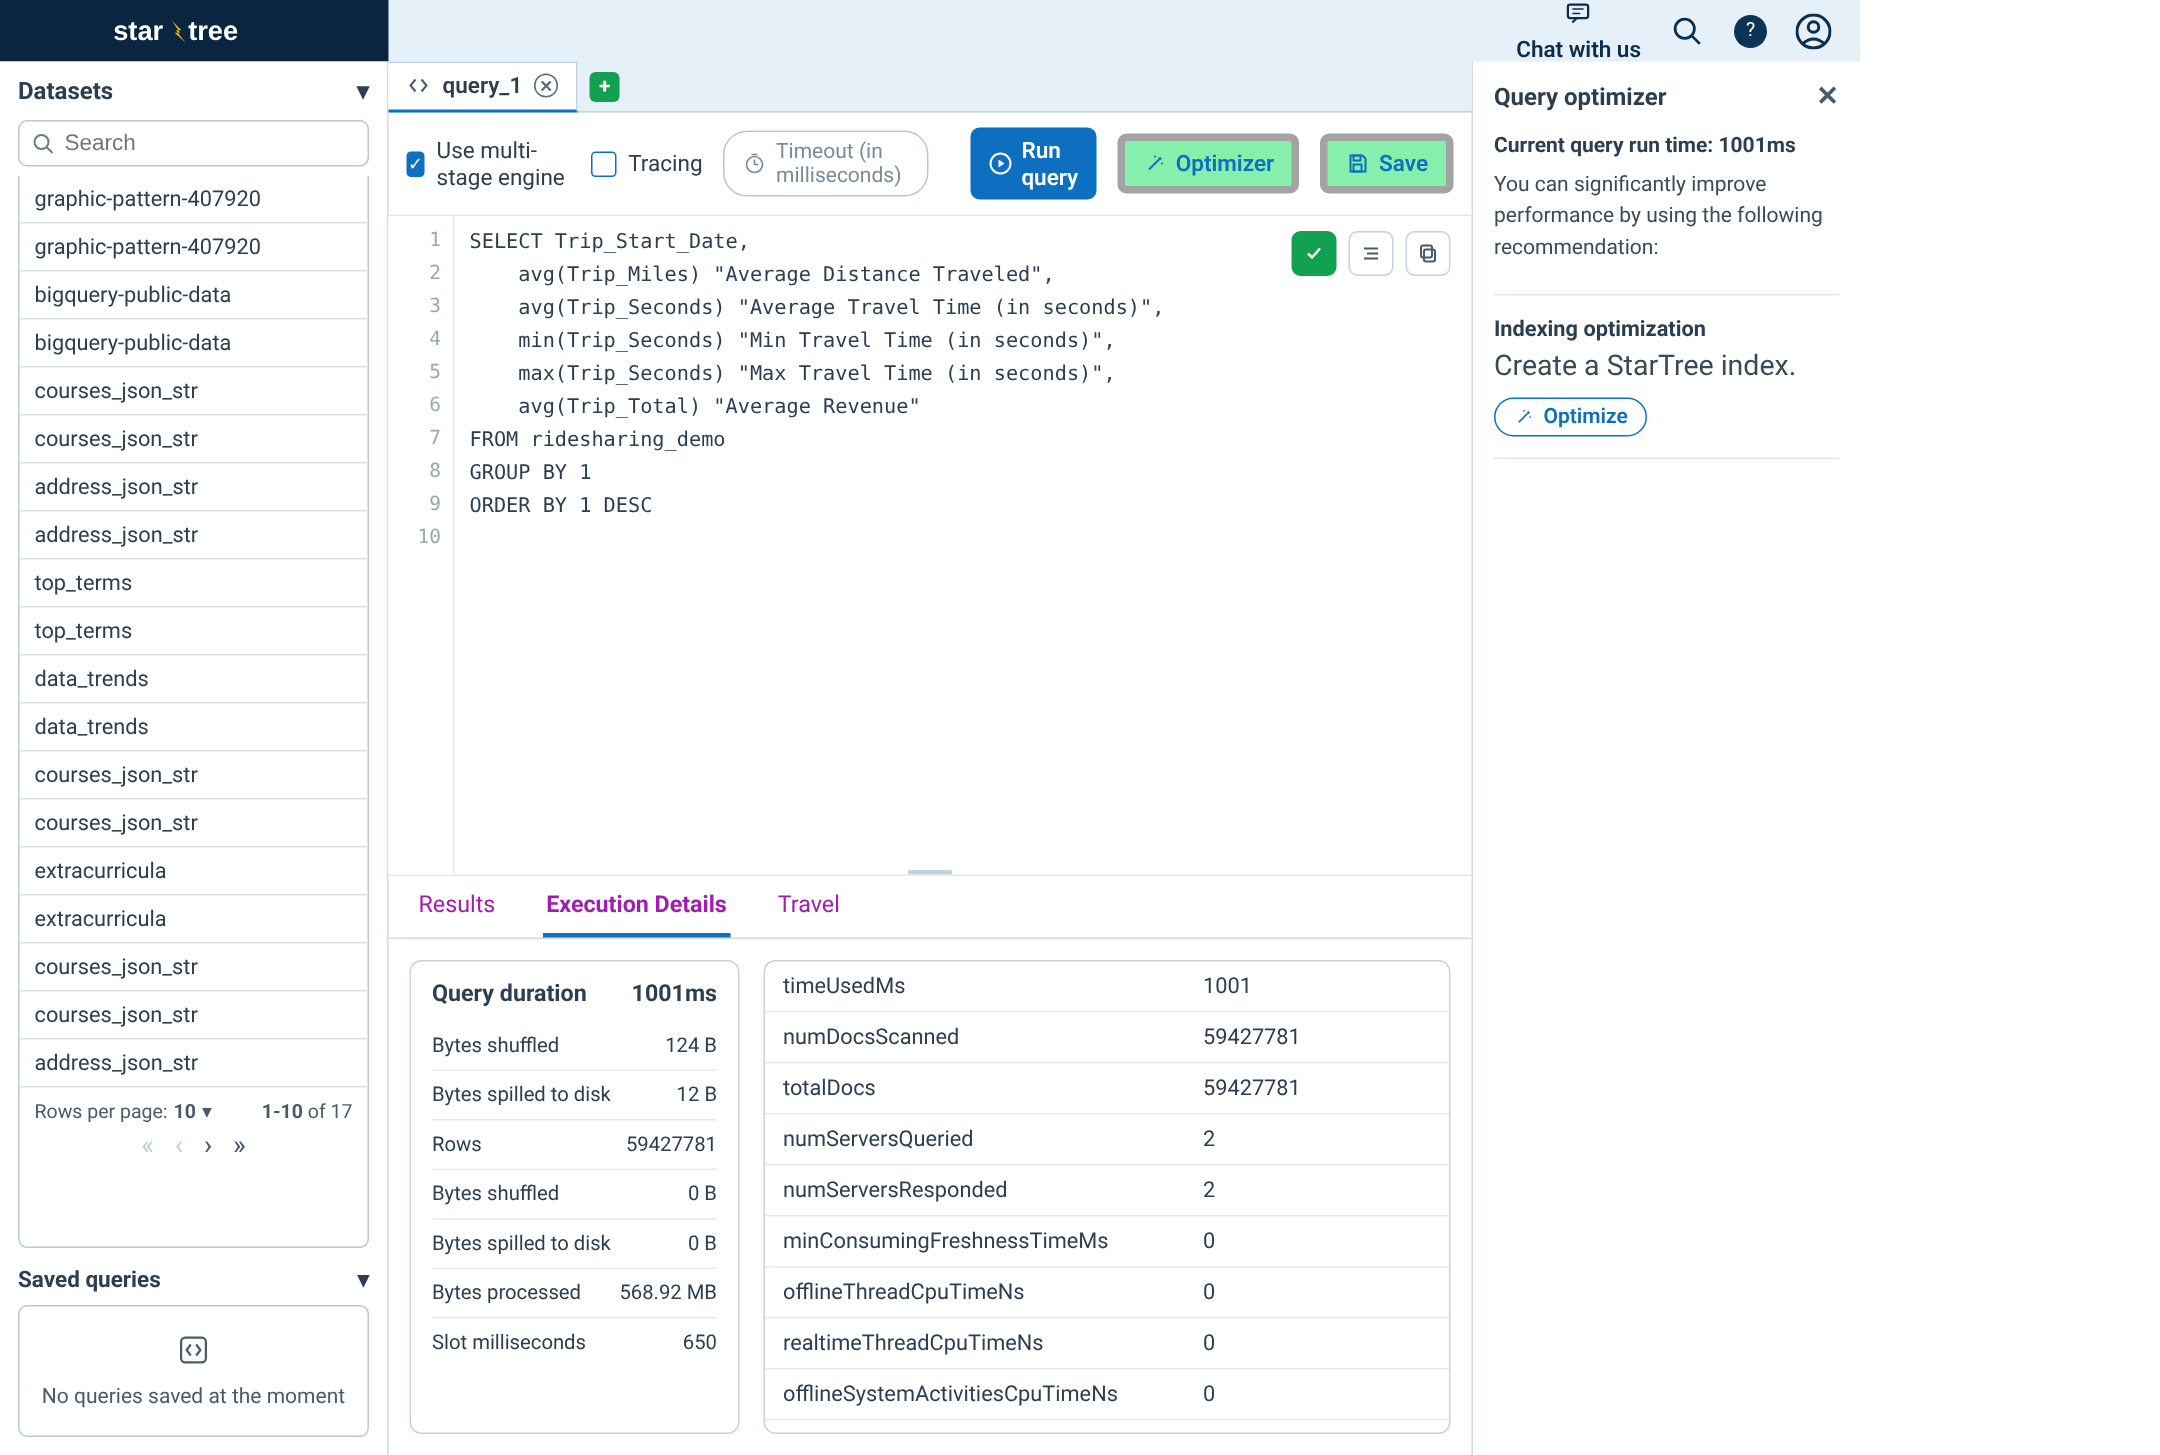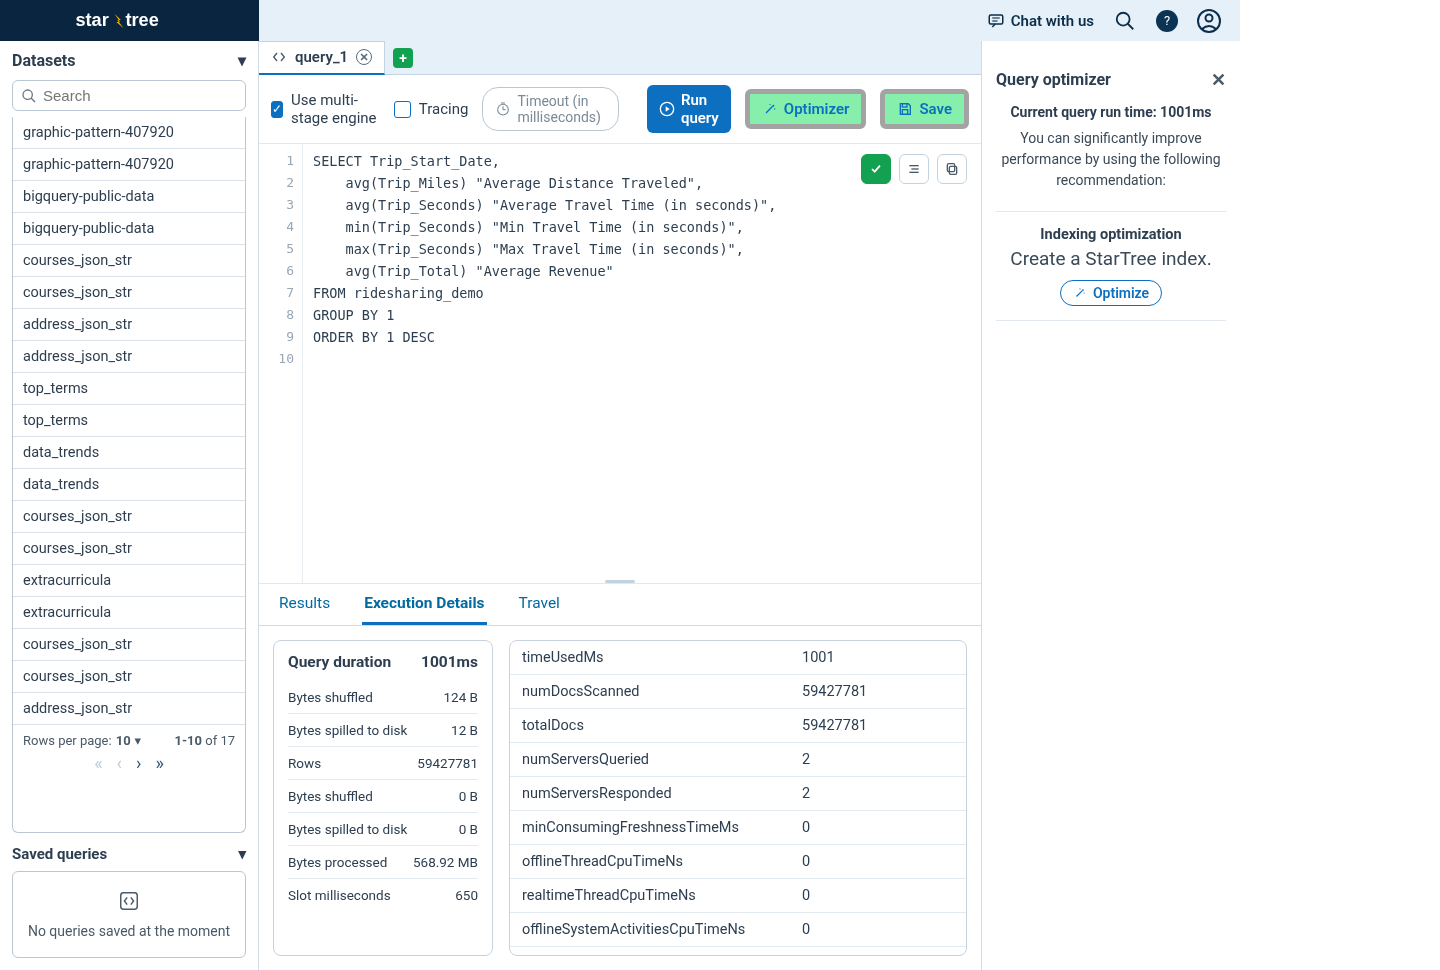--- a/index.html
+++ b/index.html
@@ -2,21 +2,21 @@
 <html><head>
 <meta charset="utf-8">
 <style>
 * { box-sizing: border-box; margin: 0; padding: 0; }
 body { font-family: -apple-system, BlinkMacSystemFont, "Segoe UI", Roboto, sans-serif; font-size: 14px; color: #2c3e50; background: #fff; overflow: hidden; }
 .app { display: flex; flex-direction: column; height: 970px; width: 1240px; }
 .topbar { display: flex; height: 41px; background: #e6f0f8; align-items: stretch; }
 .topbar-logo { width: 259px; background: #0a2540; display: flex; align-items: center; justify-content: center; }
 .topbar-logo svg { height: 20px; }
 .topbar-right { flex: 1; display: flex; align-items: center; justify-content: flex-end; gap: 20px; padding-right: 20px; }
-.chat-link { display: flex; align-items: center; gap: 6px; color: #0b2e4b; font-weight: 600; font-size: 15px; cursor: pointer; }
+.chat-link { display: flex; align-items: center; gap: 6px; color: #0b2e4b; font-weight: 600; font-size: 15px; cursor: pointer; flex-direction: column; }
 .icon-btn { width: 22px; height: 22px; cursor: pointer; display: flex; align-items: center; justify-content: center; }
 .icon-circle { width: 22px; height: 22px; border-radius: 50%; background: #0b3354; display: flex; align-items: center; justify-content: center; color: #fff; font-size: 13px; cursor: pointer; }
 
 .main { flex: 1; display: flex; min-height: 0; }
 .sidebar { width: 259px; border-right: 1px solid #d0dbe5; display: flex; flex-direction: column; background: #fff; }
 .panel-header { display: flex; align-items: center; justify-content: space-between; padding: 10px 12px; font-weight: 700; font-size: 16px; color: #2c3e50; }
 .panel-header .caret { cursor: pointer; }
 .search-wrap { margin: 0 12px 6px; border: 1px solid #b9c7d4; border-radius: 6px; display: flex; align-items: center; padding: 6px 8px; gap: 6px; }
 .search-wrap input { border: none; outline: none; font-size: 15px; flex: 1; color: #5a6b7b; background: transparent; }
 .dataset-list { flex: 1; overflow-y: auto; margin: 0 12px; border: 1px solid #b9c7d4; border-top: none; border-radius: 0 0 6px 6px; position: relative; }
@@ -56,36 +56,36 @@
 .gutter div { height: 22px; line-height: 22px; }
 .code { flex: 1; padding: 6px 0 0 10px; font-family: "SFMono-Regular", Consolas, monospace; font-size: 13.5px; color: #2c3e50; white-space: pre; overflow: auto; }
 .code div { height: 22px; line-height: 22px; }
 .editor-actions { position: absolute; top: 10px; right: 14px; display: flex; gap: 8px; }
 .mini-btn { width: 30px; height: 30px; border: 1px solid #c3d2df; border-radius: 6px; display: flex; align-items: center; justify-content: center; cursor: pointer; background: #fff; }
 .mini-btn.ok { background: #12a150; border-color: #12a150; }
 .resize-handle { height: 6px; display:flex; align-items:center; justify-content:center; margin-top:-6px; }
 .resize-handle span { width: 30px; height: 3px; background: #c3d2df; border-radius: 2px; }
 
 .results-tabs { display: flex; gap: 30px; padding: 0 18px; border-bottom: 1px solid #d0dbe5; }
-.rtab { padding: 10px 2px; font-size: 15.5px; cursor: pointer; color: #0369a1; }
+.rtab { padding: 10px 2px; font-size: 15.5px; cursor: pointer; color: #a21caf; }
 .rtab.active { font-weight: 700; border-bottom: 3px solid #0c6fbf; }
 
 .results-body { flex: 1; display: flex; gap: 16px; padding: 14px; overflow: hidden; }
 .card { border: 1px solid #c6d3df; border-radius: 8px; }
 .dur-card { width: 220px; padding: 12px 14px; }
 .dur-head { display: flex; justify-content: space-between; align-items: center; font-weight: 700; font-size: 15.5px; margin-bottom: 10px; }
 .dur-row { display: flex; justify-content: space-between; border-bottom: 1px solid #e3ebf2; padding: 8px 0; font-size: 13.5px; }
 .dur-row:last-child { border-bottom: none; }
 .stats-card { flex: 1; overflow: hidden; }
 .stats-row { display: flex; border-bottom: 1px solid #e3ebf2; padding: 8px 12px; font-size: 14.5px; }
 .stats-row:last-child { border-bottom: none; }
 .stats-row .k { flex: 0 0 280px; }
 .stats-row .v { flex: 1; }
 
-.rightpanel { width: 258px; padding: 28px 14px; position: relative; text-align: center; }
+.rightpanel { width: 258px; padding: 12px 14px; position: relative; }
 .rp-title { font-weight: 700; font-size: 16px; margin-bottom: 14px; display: flex; justify-content: space-between; align-items: center; }
 .rp-close { cursor: pointer; font-size: 18px; color: #4a5a68; }
 .rp-sub { font-weight: 700; font-size: 14px; margin-bottom: 8px; }
 .rp-text { font-size: 14px; color: #3a4a58; margin-bottom: 20px; line-height: 1.5; }
 .rp-sec { border-top: 1px solid #e1e8ef; border-bottom: 1px solid #e1e8ef; padding: 14px 0; }
 .rp-sec .t { font-weight: 700; font-size: 14.5px; margin-bottom: 4px; }
 .rp-sec .d { font-size: 19px; color: #3a4a58; margin-bottom: 10px; }
 .optimize-btn { display: inline-flex; align-items: center; gap: 6px; border: 1px solid #0c6fbf; color: #0c6fbf; border-radius: 14px; padding: 4px 12px; font-size: 14px; font-weight: 600; cursor: pointer; }
 
 svg { flex-shrink: 0; }

